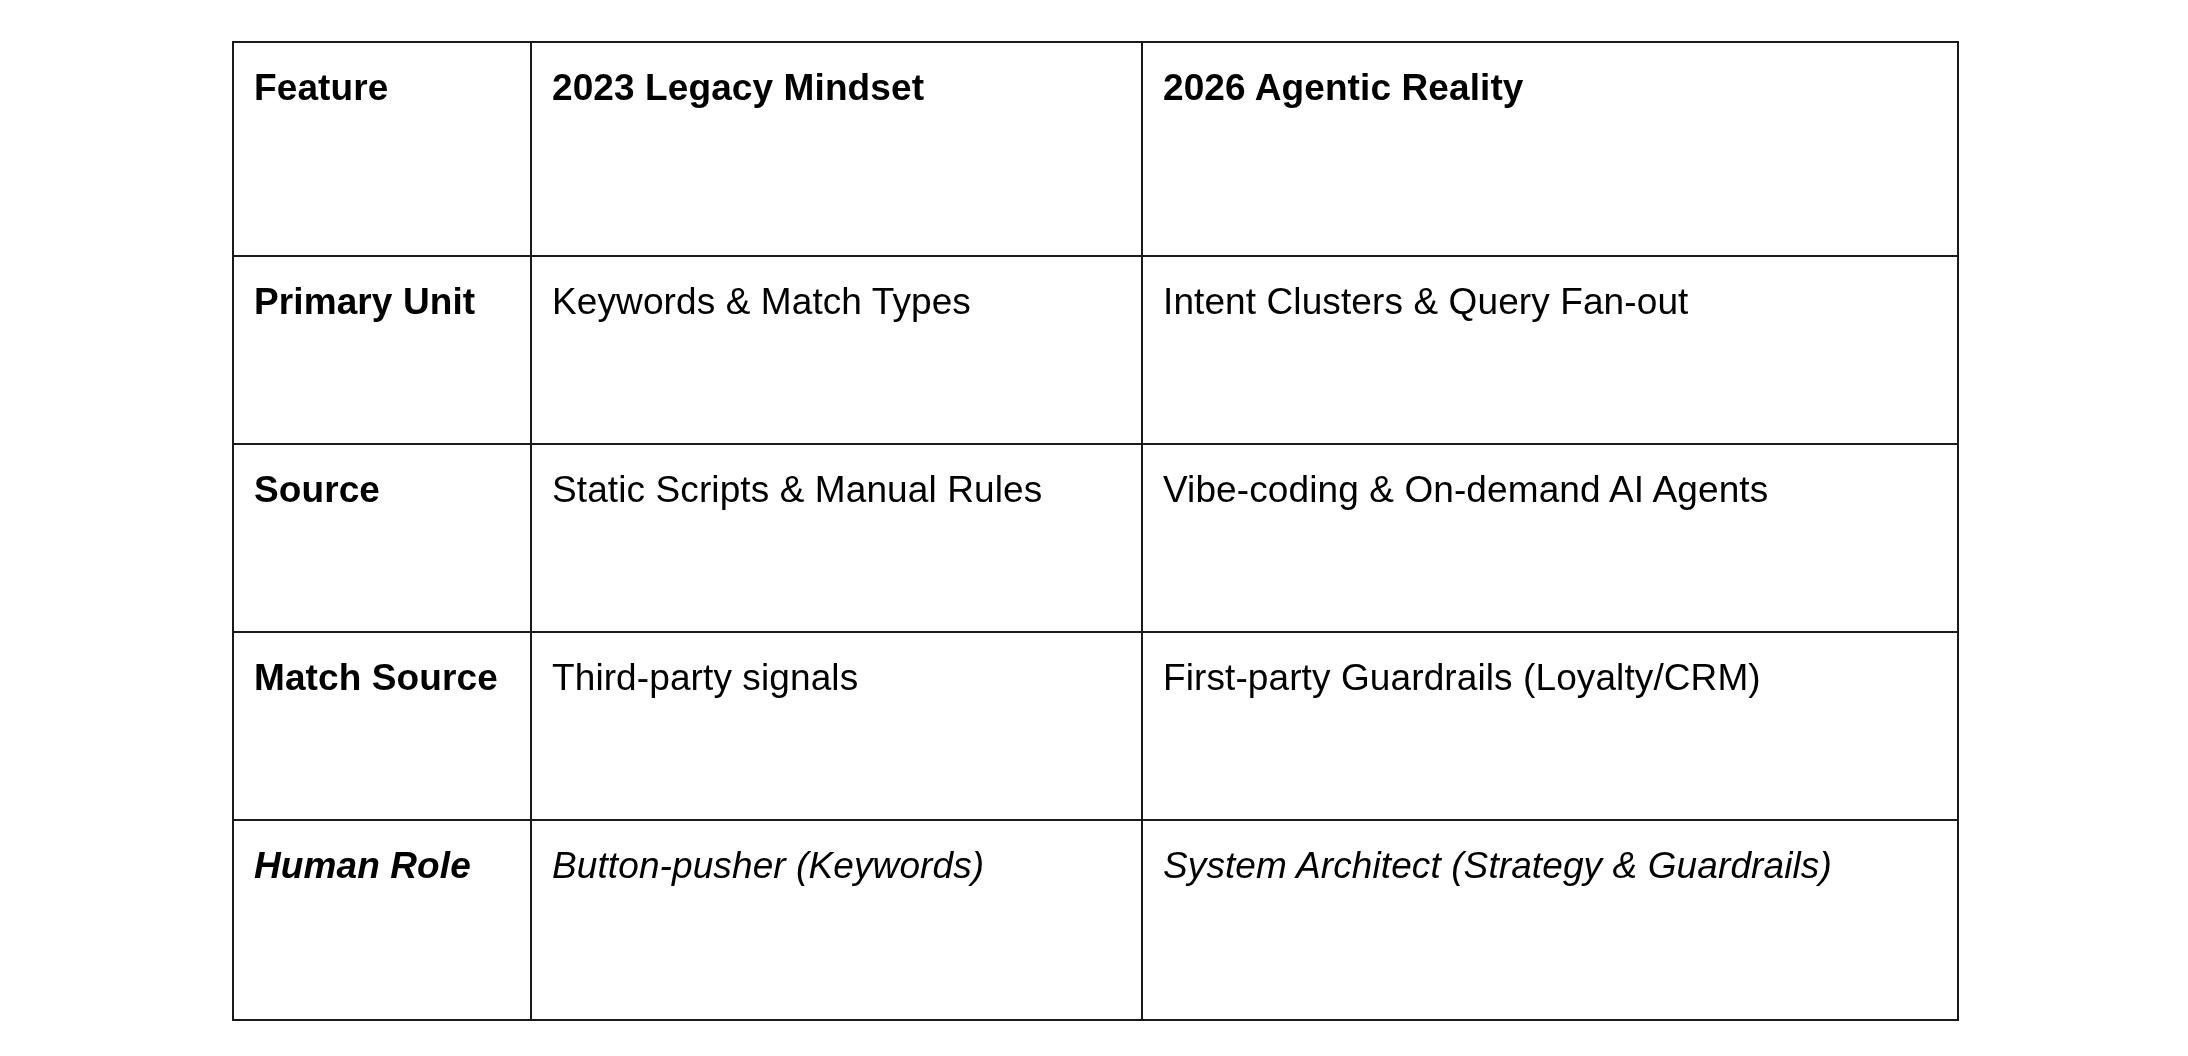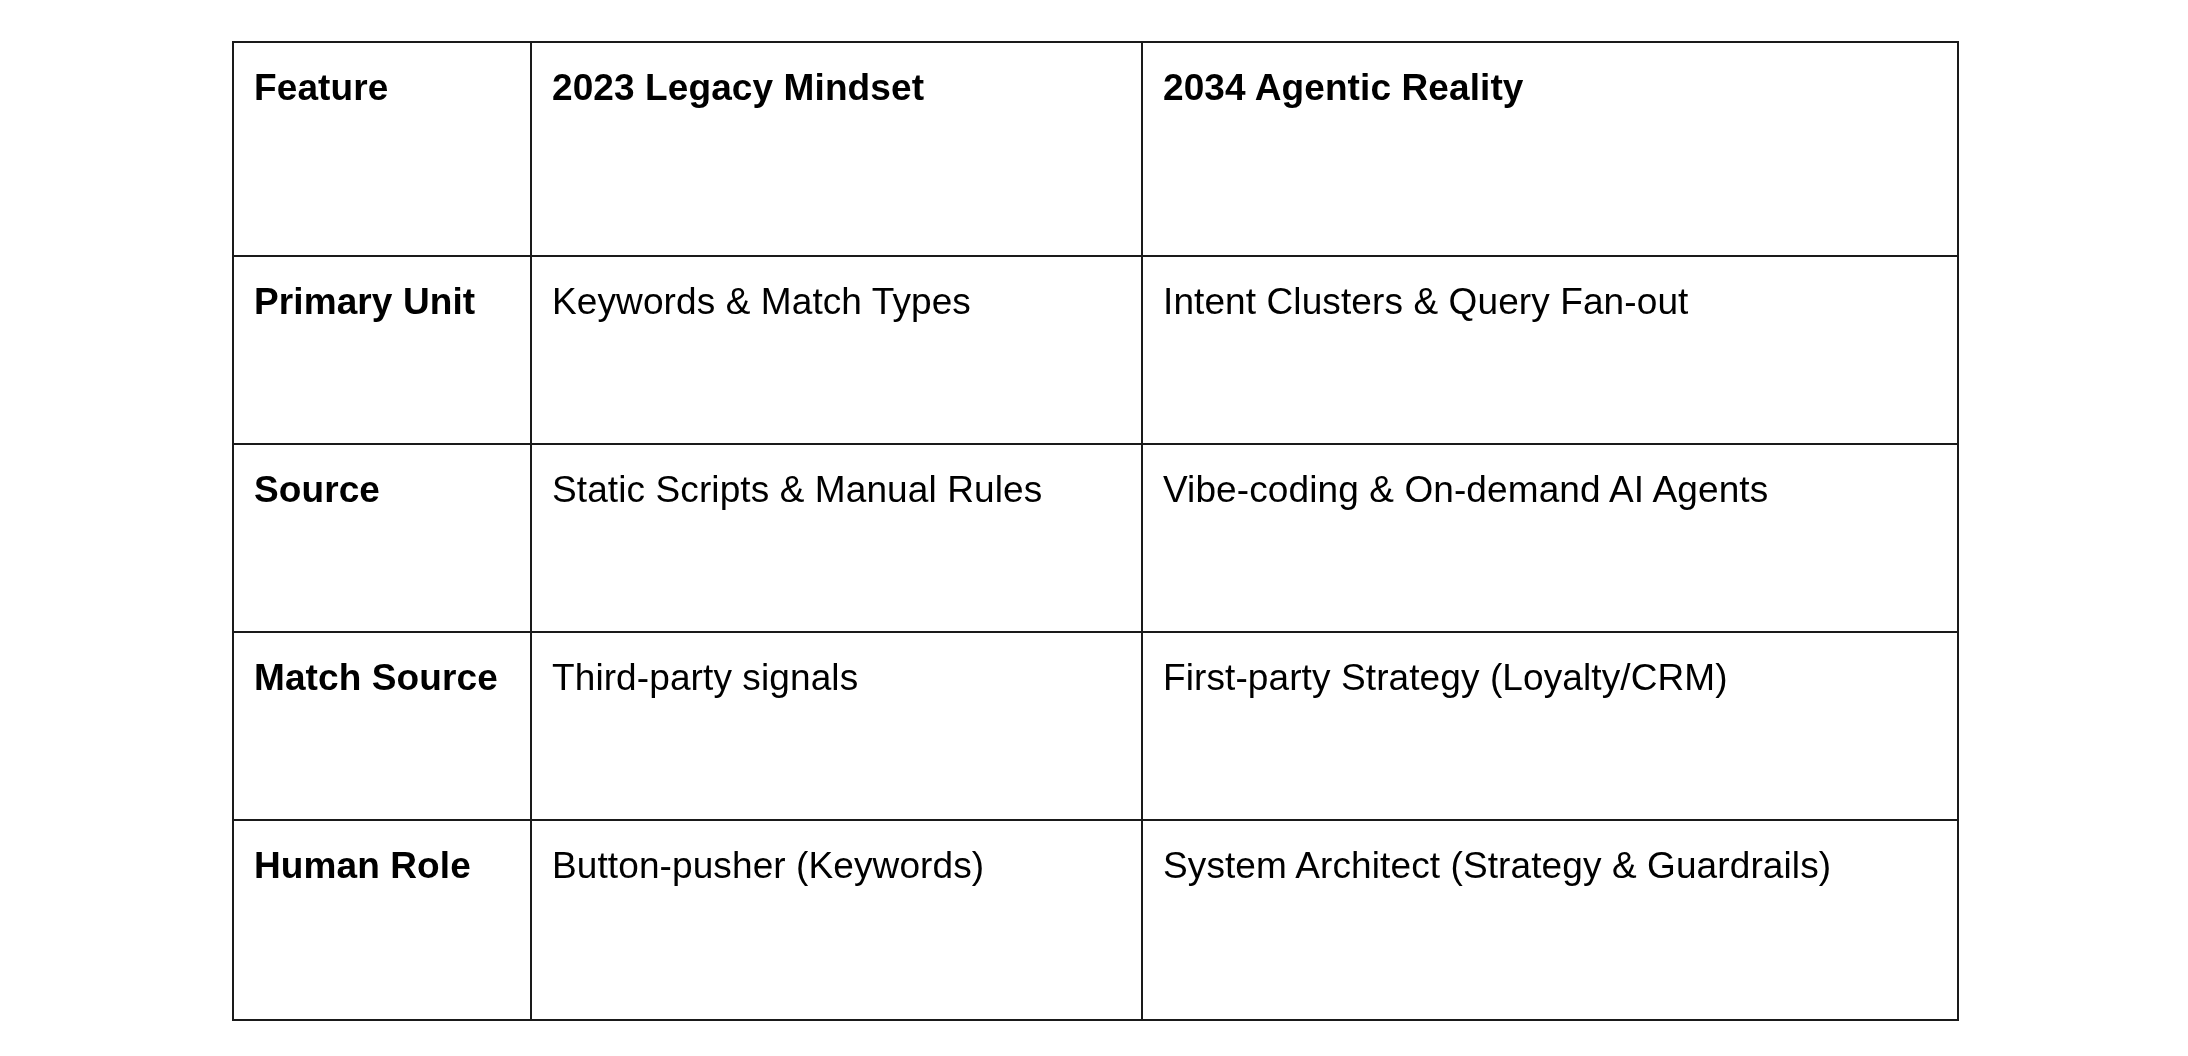--- a/index.html
+++ b/index.html
@@ -40,20 +40,21 @@
     box-sizing: border-box;
     font-size: 37px;
     line-height: 1.25;
     letter-spacing: 0.1px;
   }
   table.comparison tr:first-child td {
     height: 214px;
   }
   table.comparison tr:last-child td {
     height: 200px;
+    font-style: italic;
   }
   col.c1 { width: 298px; }
   col.c2 { width: 611px; }
   col.c3 { width: 816px; }
   .hdr {
     font-weight: bold;
   }
   .rowlabel {
     font-weight: bold;
   }
@@ -75,21 +76,21 @@
       </colgroup>
       <tbody>
         <tr>
           <td class="hdr">
             <span class="cell-text">Feature</span>
           </td>
           <td class="hdr">
             <span class="cell-text">2023 Legacy Mindset</span>
           </td>
           <td class="hdr">
-            <span class="cell-text">2034 Agentic Reality</span>
+            <span class="cell-text">2026 Agentic Reality</span>
           </td>
         </tr>
 
         <tr>
           <td class="rowlabel">
             <span class="cell-text">Primary Unit</span>
           </td>
           <td>
             <span class="cell-text">Keywords &amp; Match Types</span>
           </td>
@@ -111,21 +112,21 @@
         </tr>
 
         <tr>
           <td class="rowlabel">
             <span class="cell-text">Match Source</span>
           </td>
           <td>
             <span class="cell-text">Third-party signals</span>
           </td>
           <td>
-            <span class="cell-text">First-party Strategy (Loyalty/CRM)</span>
+            <span class="cell-text">First-party Guardrails (Loyalty/CRM)</span>
           </td>
         </tr>
 
         <tr>
           <td class="rowlabel">
             <span class="cell-text">Human Role</span>
           </td>
           <td>
             <span class="cell-text">Button-pusher (Keywords)</span>
           </td>

